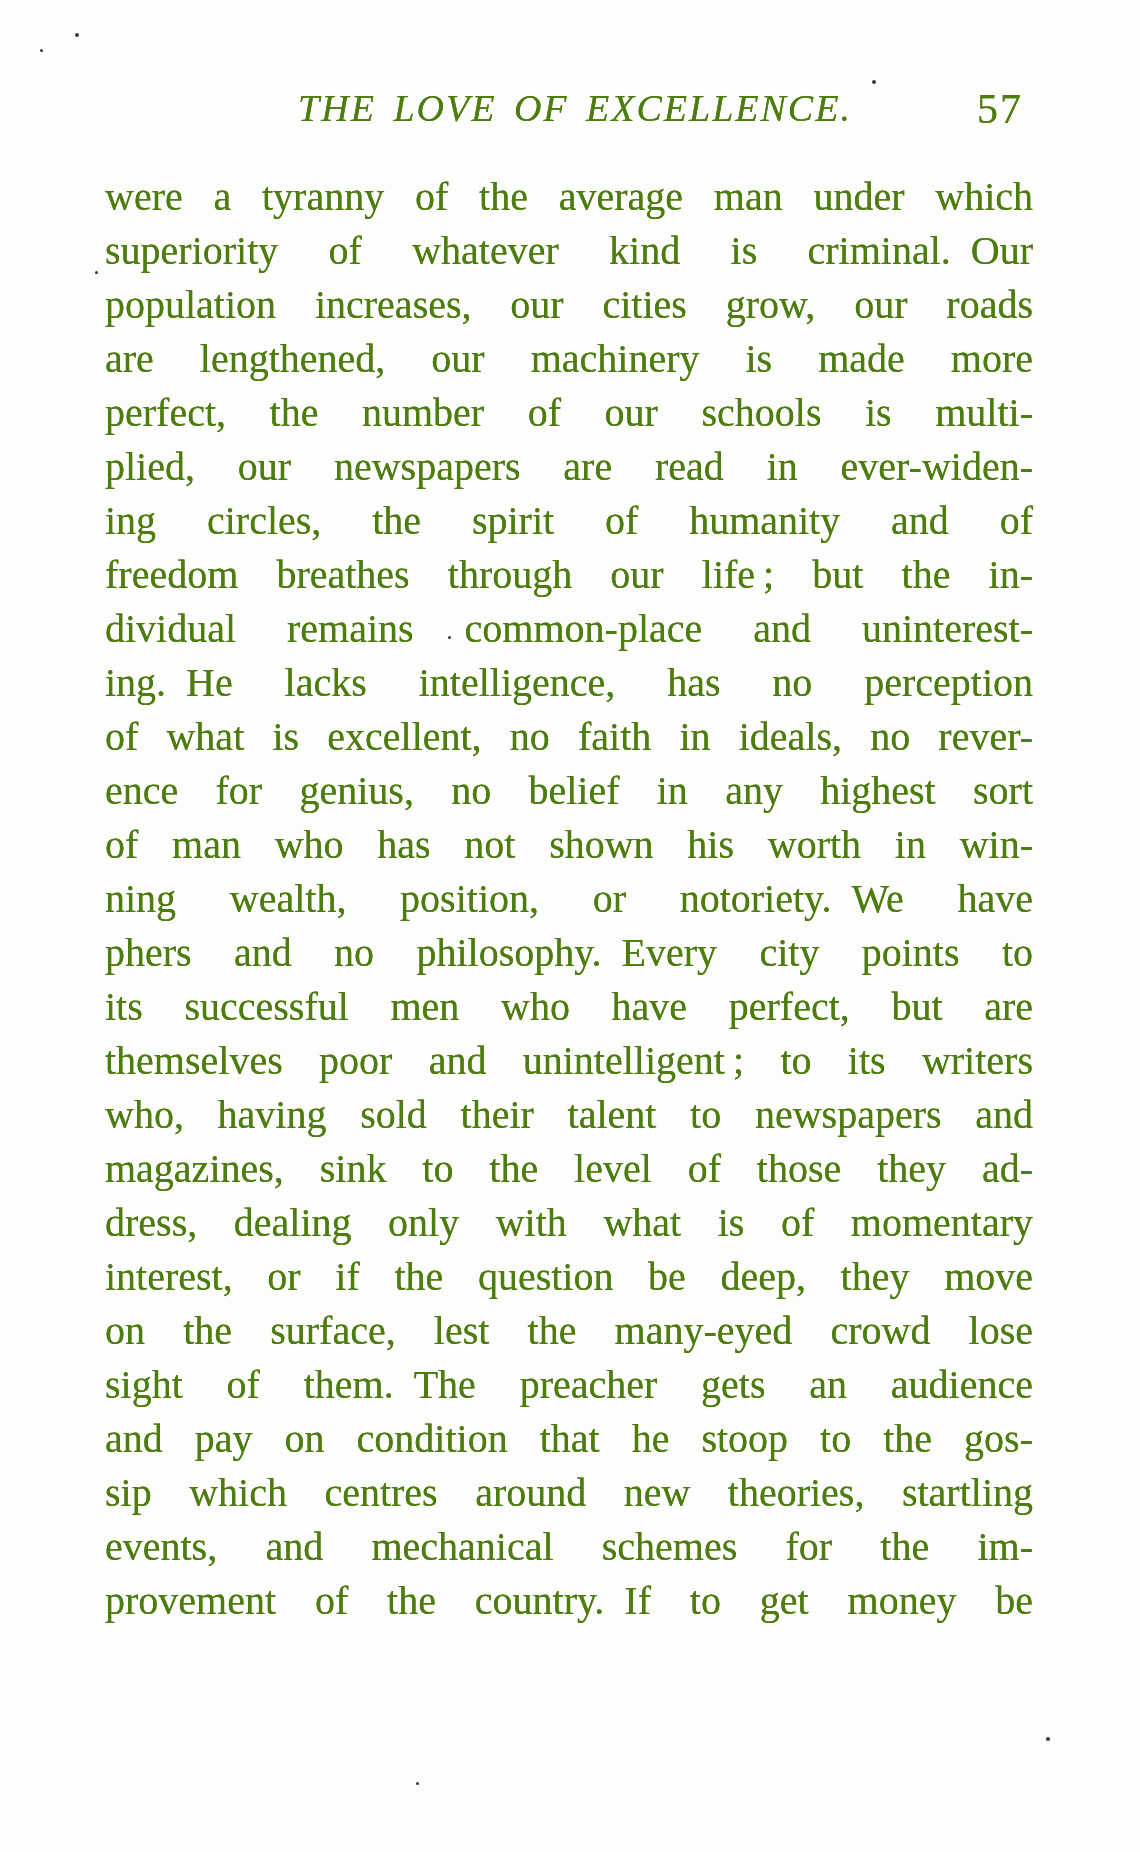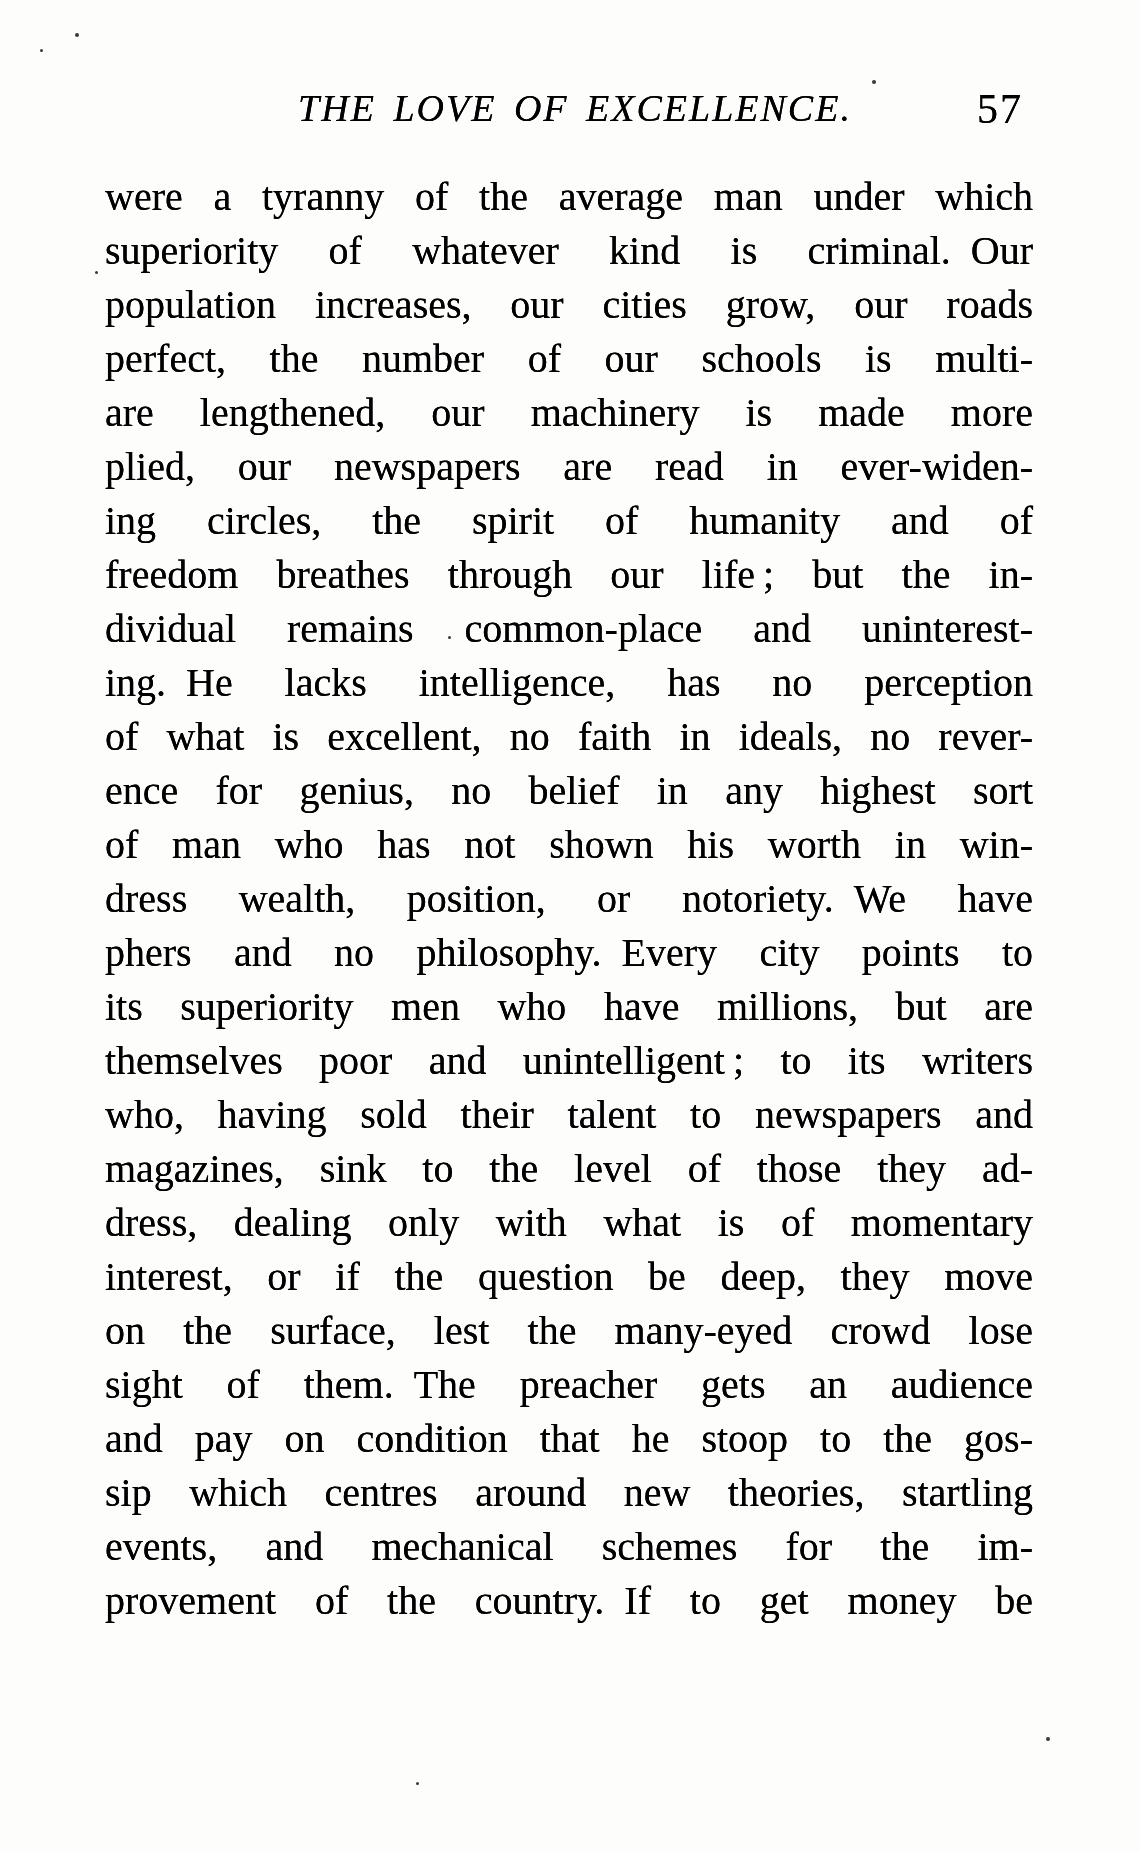--- a/index.html
+++ b/index.html
@@ -62,44 +62,44 @@
   .speck {
     position: absolute;
     background: #161616;
     border-radius: 50%;
     opacity: 0.85;
   }
 </style>
 </head>
 <body>
 
-<div class="page" style="background: rgb(253, 253, 252); color: #000000;">
+<div class="page" style="background: rgb(253, 253, 252); color: #4d7c0f;">
 
   <header class="running-header">
     <span class="head-title">THE LOVE OF EXCELLENCE.</span>
     <span class="page-num">57</span>
   </header>
 
   <main class="body-text">
       <div class="line">were a tyranny of the average man under which</div>
       <div class="line">superiority of whatever kind is criminal. Our</div>
       <div class="line">population increases, our cities grow, our roads</div>
+      <div class="line">are lengthened, our machinery is made more</div>
       <div class="line">perfect, the number of our schools is multi-</div>
-      <div class="line">are lengthened, our machinery is made more</div>
       <div class="line">plied, our newspapers are read in ever-widen-</div>
       <div class="line">ing circles, the spirit of humanity and of</div>
       <div class="line">freedom breathes through our life ; but the in-</div>
       <div class="line">dividual remains common-place and uninterest-</div>
       <div class="line">ing. He lacks intelligence, has no perception</div>
       <div class="line">of what is excellent, no faith in ideals, no rever-</div>
       <div class="line">ence for genius, no belief in any highest sort</div>
       <div class="line">of man who has not shown his worth in win-</div>
-      <div class="line">dress wealth, position, or notoriety. We have</div>
+      <div class="line">ning wealth, position, or notoriety. We have</div>
       <div class="line">phers and no philosophy. Every city points to</div>
-      <div class="line">its superiority men who have millions, but are</div>
+      <div class="line">its successful men who have perfect, but are</div>
       <div class="line">themselves poor and unintelligent ; to its writers</div>
       <div class="line">who, having sold their talent to newspapers and</div>
       <div class="line">magazines, sink to the level of those they ad-</div>
       <div class="line">dress, dealing only with what is of momentary</div>
       <div class="line">interest, or if the question be deep, they move</div>
       <div class="line">on the surface, lest the many-eyed crowd lose</div>
       <div class="line">sight of them. The preacher gets an audience</div>
       <div class="line">and pay on condition that he stoop to the gos-</div>
       <div class="line">sip which centres around new theories, startling</div>
       <div class="line">events, and mechanical schemes for the im-</div>

